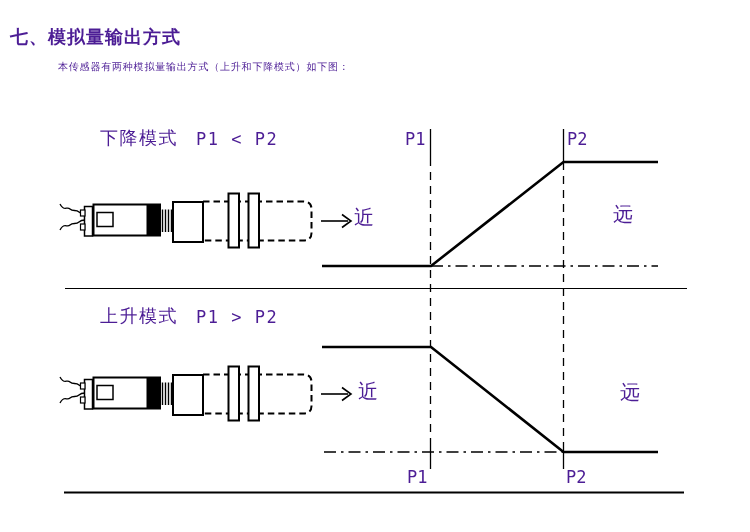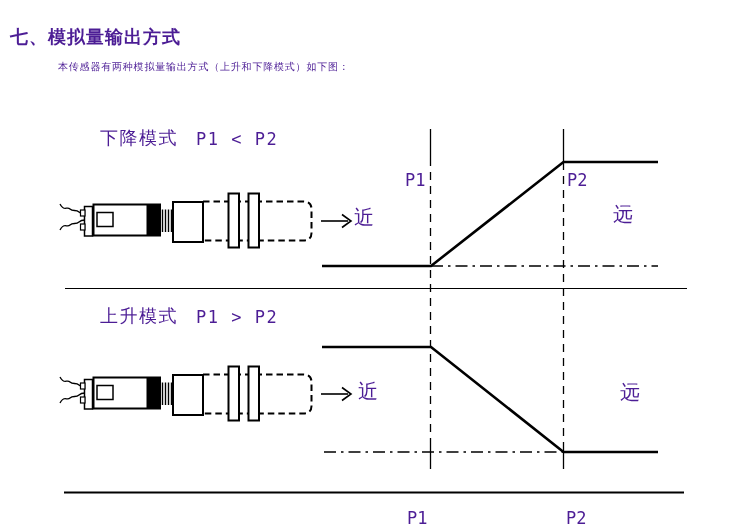--- a/index.html
+++ b/index.html
@@ -5,21 +5,21 @@
   html,body{margin:0;padding:0;background:#fff;}
   .page{
     position:relative;width:750px;height:532px;background:#ffffff;
     font-family:"Liberation Serif",serif;color:#4c1d95;overflow:hidden;
   }
   .abs{position:absolute;white-space:nowrap;line-height:1.15;}
   .title{left:10px;top:27px;font-size:18px;font-weight:bold;letter-spacing:1px;}
   .intro{left:38px;top:61px;font-size:10px;letter-spacing:0.8px;margin-left:20px;}
   .mode-label{font-size:18px;letter-spacing:1.5px;}
   .cond{font-family:"DejaVu Sans Mono",monospace;font-size:17px;letter-spacing:1.5px;text-align:right;}
-  .plabel{font-family:"DejaVu Sans Mono",monospace;font-size:17px;margin-top:41px;}
+  .plabel{font-family:"DejaVu Sans Mono",monospace;font-size:17px;}
   .cjk{font-size:20px;}
   .rise-mode{left:100px;top:128px;}
   .rise-cond{left:196px;top:130px;}
   .fall-mode{left:100px;top:306px;}
   .fall-cond{left:196px;top:308px;}
   .p1-top{left:405px;top:130px;}
   .p2-top{left:567px;top:130px;}
   .p1-bot{left:407px;top:468px;}
   .p2-bot{left:566px;top:468px;}
   .near-rise{left:354px;top:206px;}

